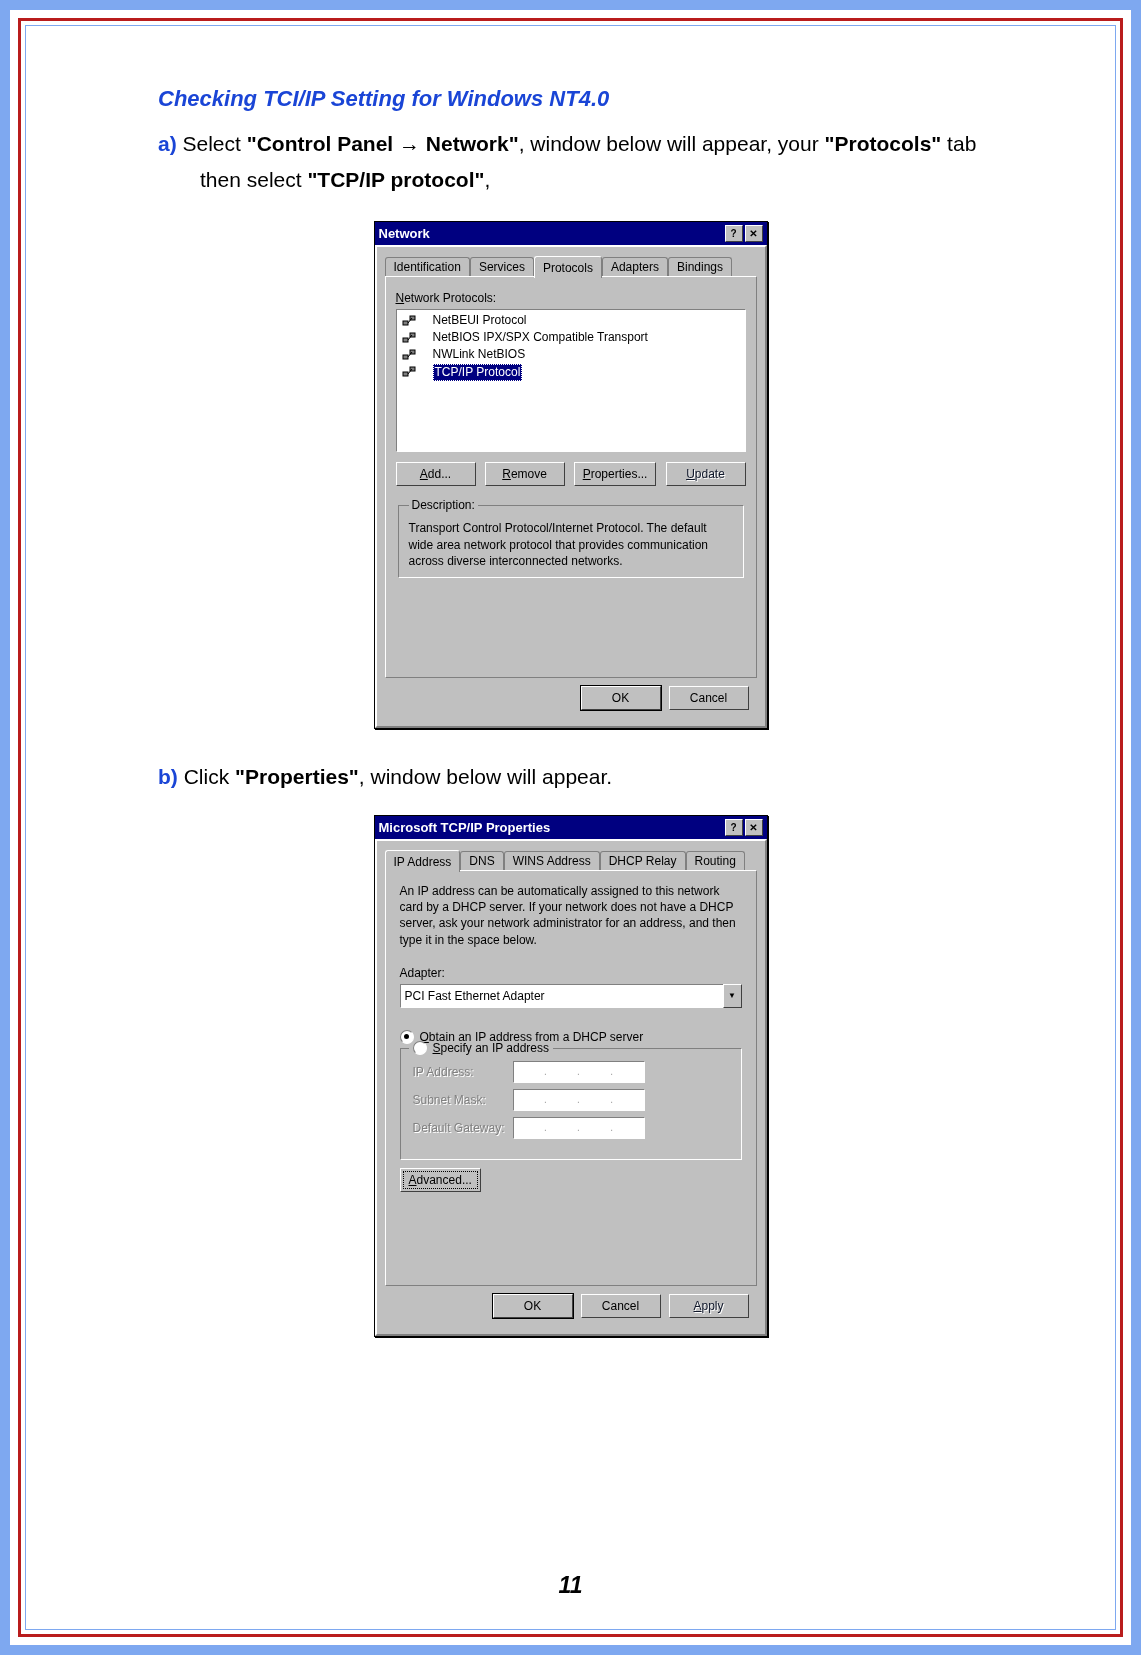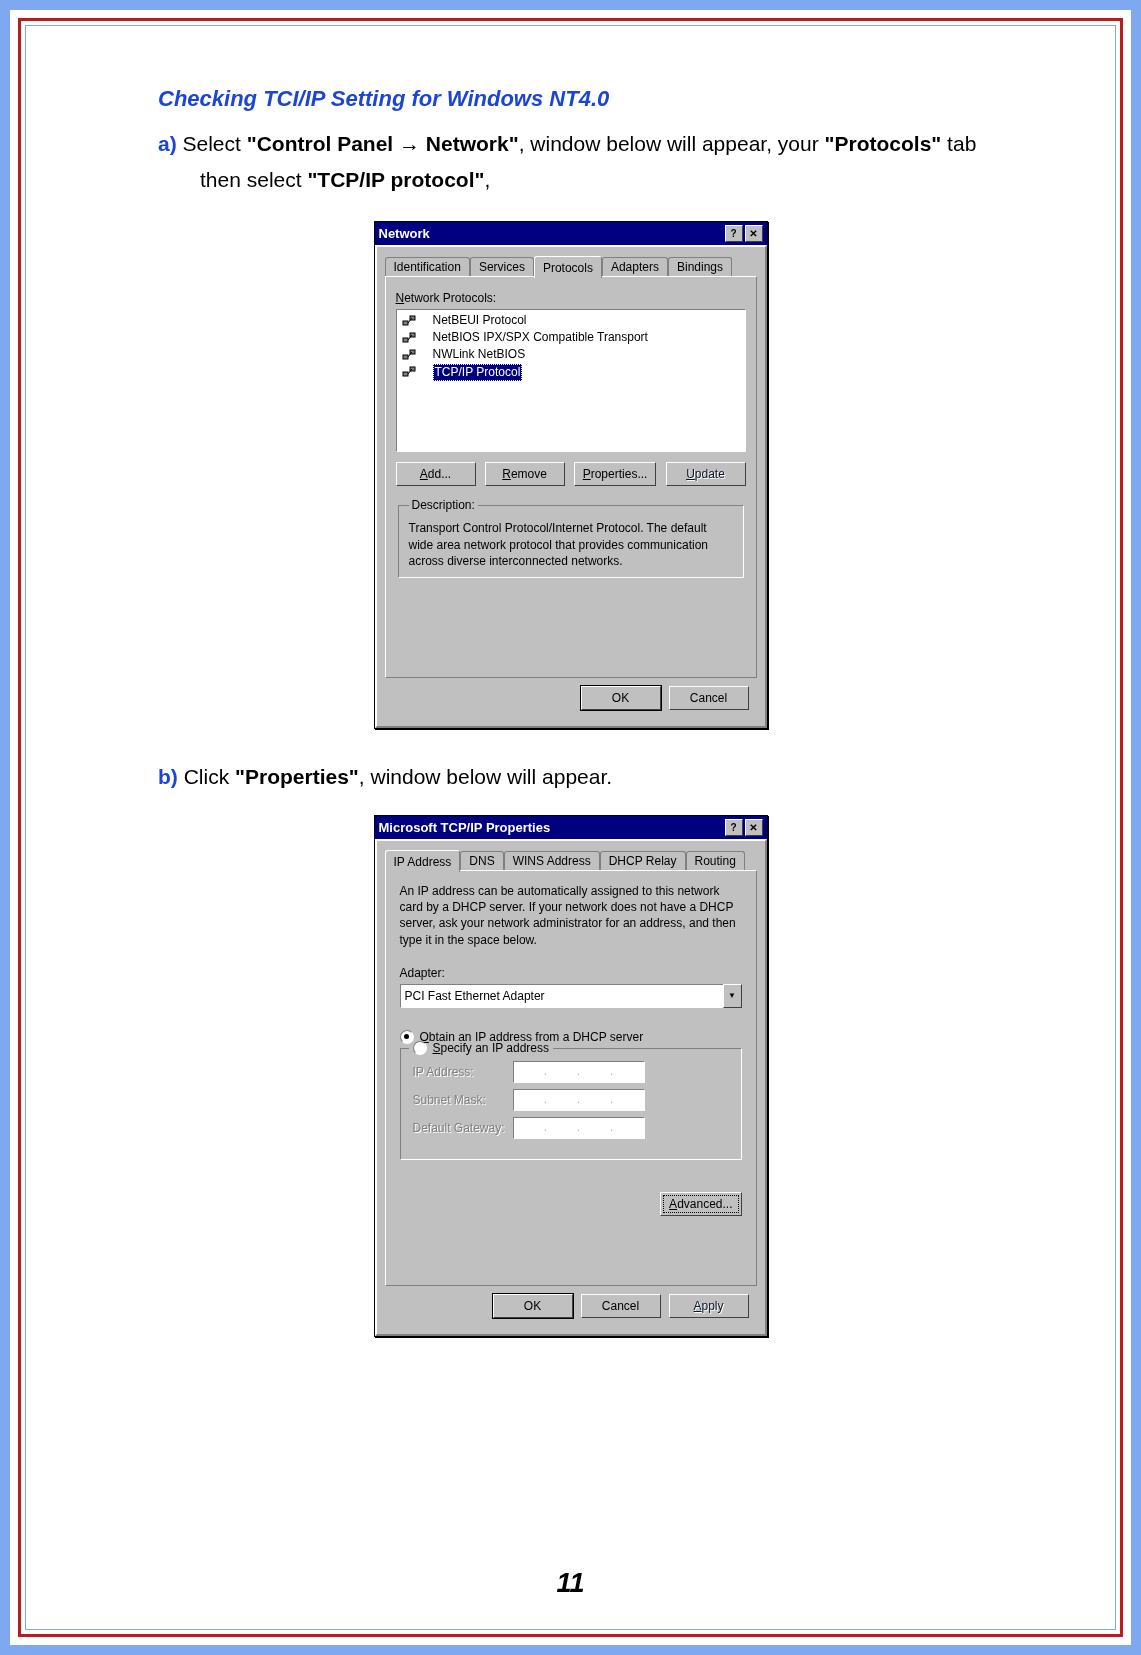--- a/index.html
+++ b/index.html
@@ -5,21 +5,21 @@
   html,body{margin:0;padding:0;background:#fff;font-family:Arial,Helvetica,sans-serif;color:#000}
   .outer-border{box-sizing:border-box;width:1141px;height:1655px;margin:0 auto;border:10px solid #7ea8f0;padding:8px;position:relative}
   .mid-border{box-sizing:border-box;width:100%;height:100%;border:3px solid #b91c1c;padding:4px}
   .inner-border{box-sizing:border-box;width:100%;height:100%;border:1px solid #7ea8f0;padding:60px 90px 40px 90px;position:relative}
   .heading{font-family:Arial,Helvetica,sans-serif;font-size:22px;font-weight:bold;font-style:italic;color:#1a45d6;margin:0 0 14px 42px}
   .para{font-size:21px;line-height:1.7;margin:0 0 24px 42px}
   .para2{font-size:21px;line-height:1.7;margin:30px 0 20px 42px}
   .step-letter{color:#1a45d6;font-weight:bold}
   .bold{font-weight:bold}
   .indent{margin-left:42px}
-  .page-num{position:absolute;left:0;right:0;bottom:30px;text-align:center;font-weight:bold;font-style:italic;font-size:27px}
+  .page-num{position:absolute;left:0;right:0;bottom:30px;text-align:center;font-weight:bold;font-style:italic;font-size:23px}
   
   .win-dialog{width:392px;margin:0 auto;background:#c0c0c0;border:1px solid #000;box-shadow:1px 1px 0 #000;font-family:"MS Sans Serif",Tahoma,sans-serif;font-size:12px;color:#000}
   .titlebar{background:#000080;color:#fff;font-weight:bold;font-size:13px;padding:3px 4px;display:flex;align-items:center}
   .titlebar .spacer{flex:1}
   .titlebar-btn{width:16px;height:15px;background:#c0c0c0;border:1px solid #fff;border-right-color:#404040;border-bottom-color:#404040;margin-left:2px;display:flex;align-items:center;justify-content:center;font-size:10px;font-weight:bold;color:#000;line-height:1}
   .dlg-body{padding:8px;border:2px solid #fff;border-right-color:#808080;border-bottom-color:#808080}
   .tabs{display:flex;align-items:flex-end;margin-bottom:-1px}
   .tab{background:#c0c0c0;border:1px solid #808080;border-bottom:none;border-top-left-radius:3px;border-top-right-radius:3px;padding:2px 8px 3px 8px;margin-right:0;font-size:12px;position:relative;top:0;cursor:pointer}
   .tab.active{background:#c0c0c0;z-index:3;border-color:#fff #808080 #c0c0c0 #fff;padding-top:4px;top:1px;font-weight:normal}
   .tab-panel{border:1px solid #fff;border-right-color:#808080;border-bottom-color:#808080;padding:10px;height:380px;position:relative}
@@ -44,21 +44,21 @@
   .field-label.disabled{color:#808080;text-shadow:1px 1px 0 #fff}
   .combo{flex:1;display:flex}
   .combo-input{flex:1;height:20px;background:#fff;border:1px solid #808080;border-right:none;border-right-color:#fff;border-bottom-color:#fff;font-size:12px;padding:1px 4px;font-family:inherit}
   .combo-btn{width:17px;height:22px;background:#c0c0c0;border:1px solid #fff;border-right-color:#404040;border-bottom-color:#404040;display:flex;align-items:center;justify-content:center;font-size:8px}
   .radio-row{display:flex;align-items:center;gap:6px;margin:4px 0;font-size:12px}
   .radio-dot{width:12px;height:12px;border:1px solid #808080;border-right-color:#fff;border-bottom-color:#fff;border-radius:50%;background:#fff;display:inline-flex;align-items:center;justify-content:center}
   .radio-dot.checked::after{content:"";width:5px;height:5px;background:#000;border-radius:50%}
   .ip-box{width:130px;height:20px;background:#fff;border:1px solid #808080;border-right-color:#fff;border-bottom-color:#fff;display:flex;align-items:center;justify-content:space-evenly;color:#808080;font-size:10px}
   .ip-box span{color:#a0a0a0}
   .ip-group{border:1px solid #808080;border-right-color:#fff;border-bottom-color:#fff;padding:10px 12px 14px 12px;margin-top:4px}
-  .right-end{display:flex;justify-content:flex-end;margin-top:32px}
+  .right-end{display:flex;justify-content:flex-start;margin-top:8px}
   .tab-panel2{border:1px solid #fff;border-right-color:#808080;border-bottom-color:#808080;padding:12px 14px 10px 14px;height:392px;position:relative}
   .underline-first::first-letter{text-decoration:underline}
   svg.net-icon{width:14px;height:14px}
 </style>
 </head>
 <body>
 
 <div class="outer-border">
  <div class="mid-border">
   <div class="inner-border">

